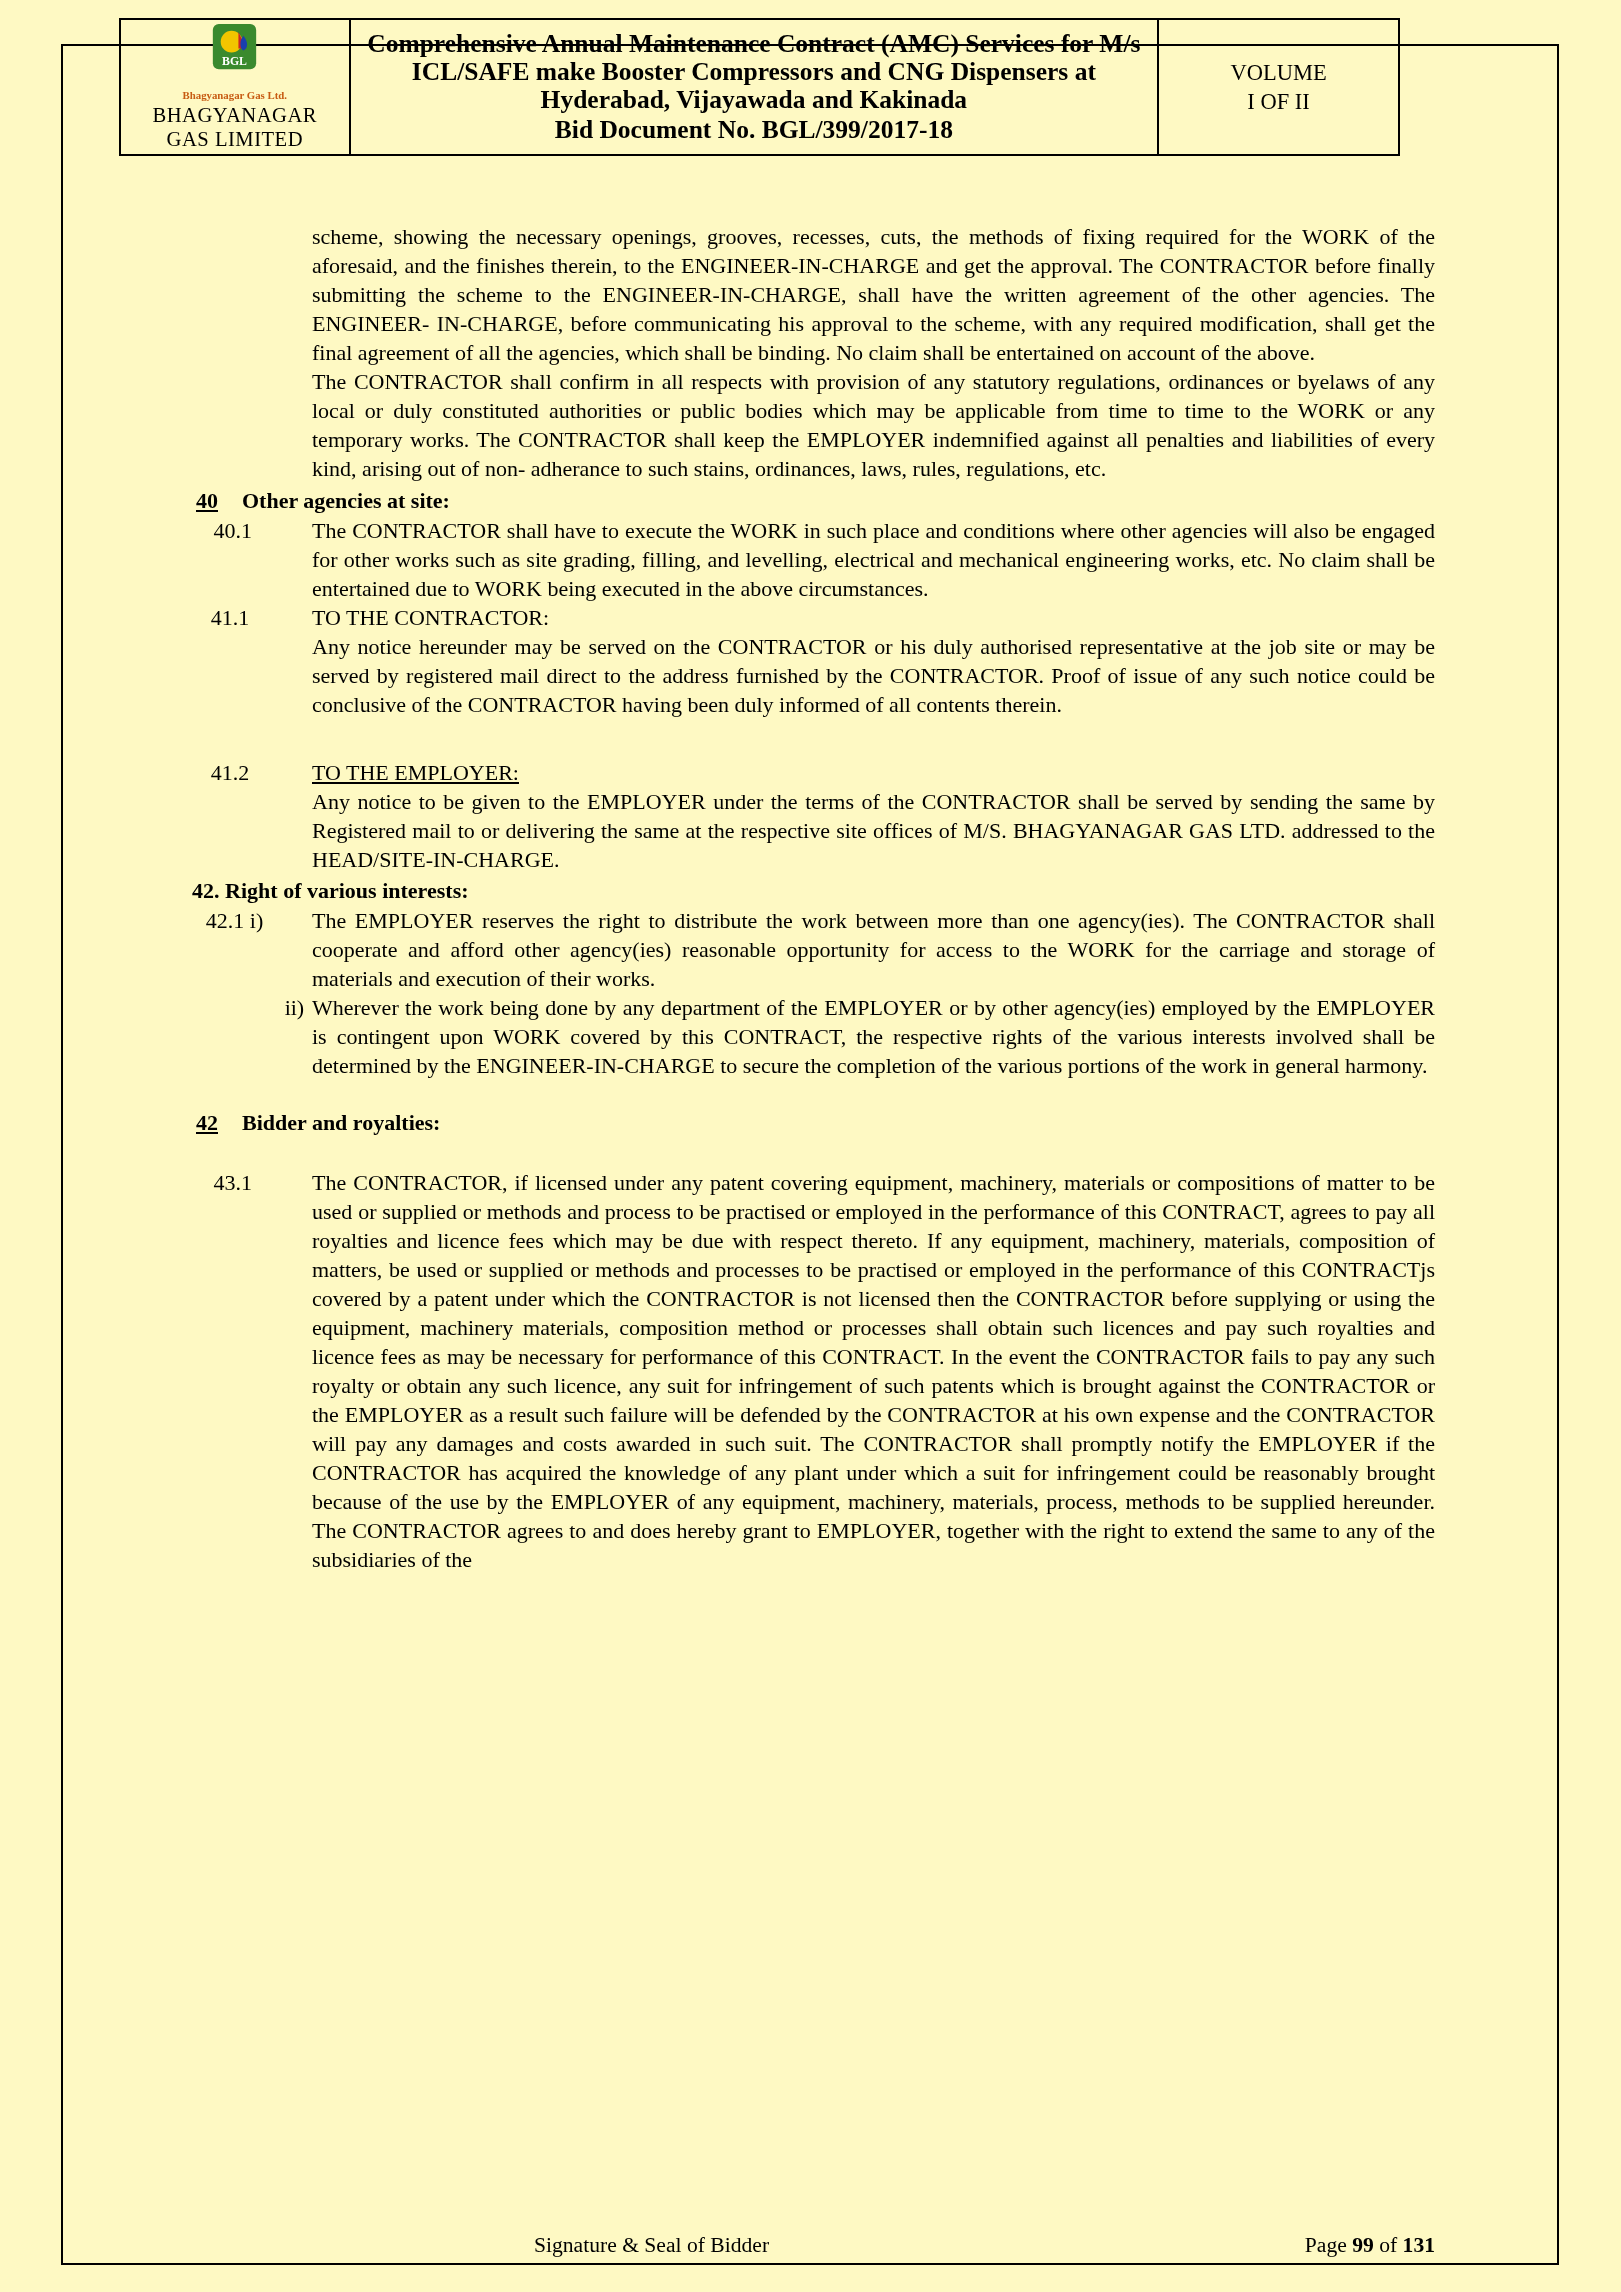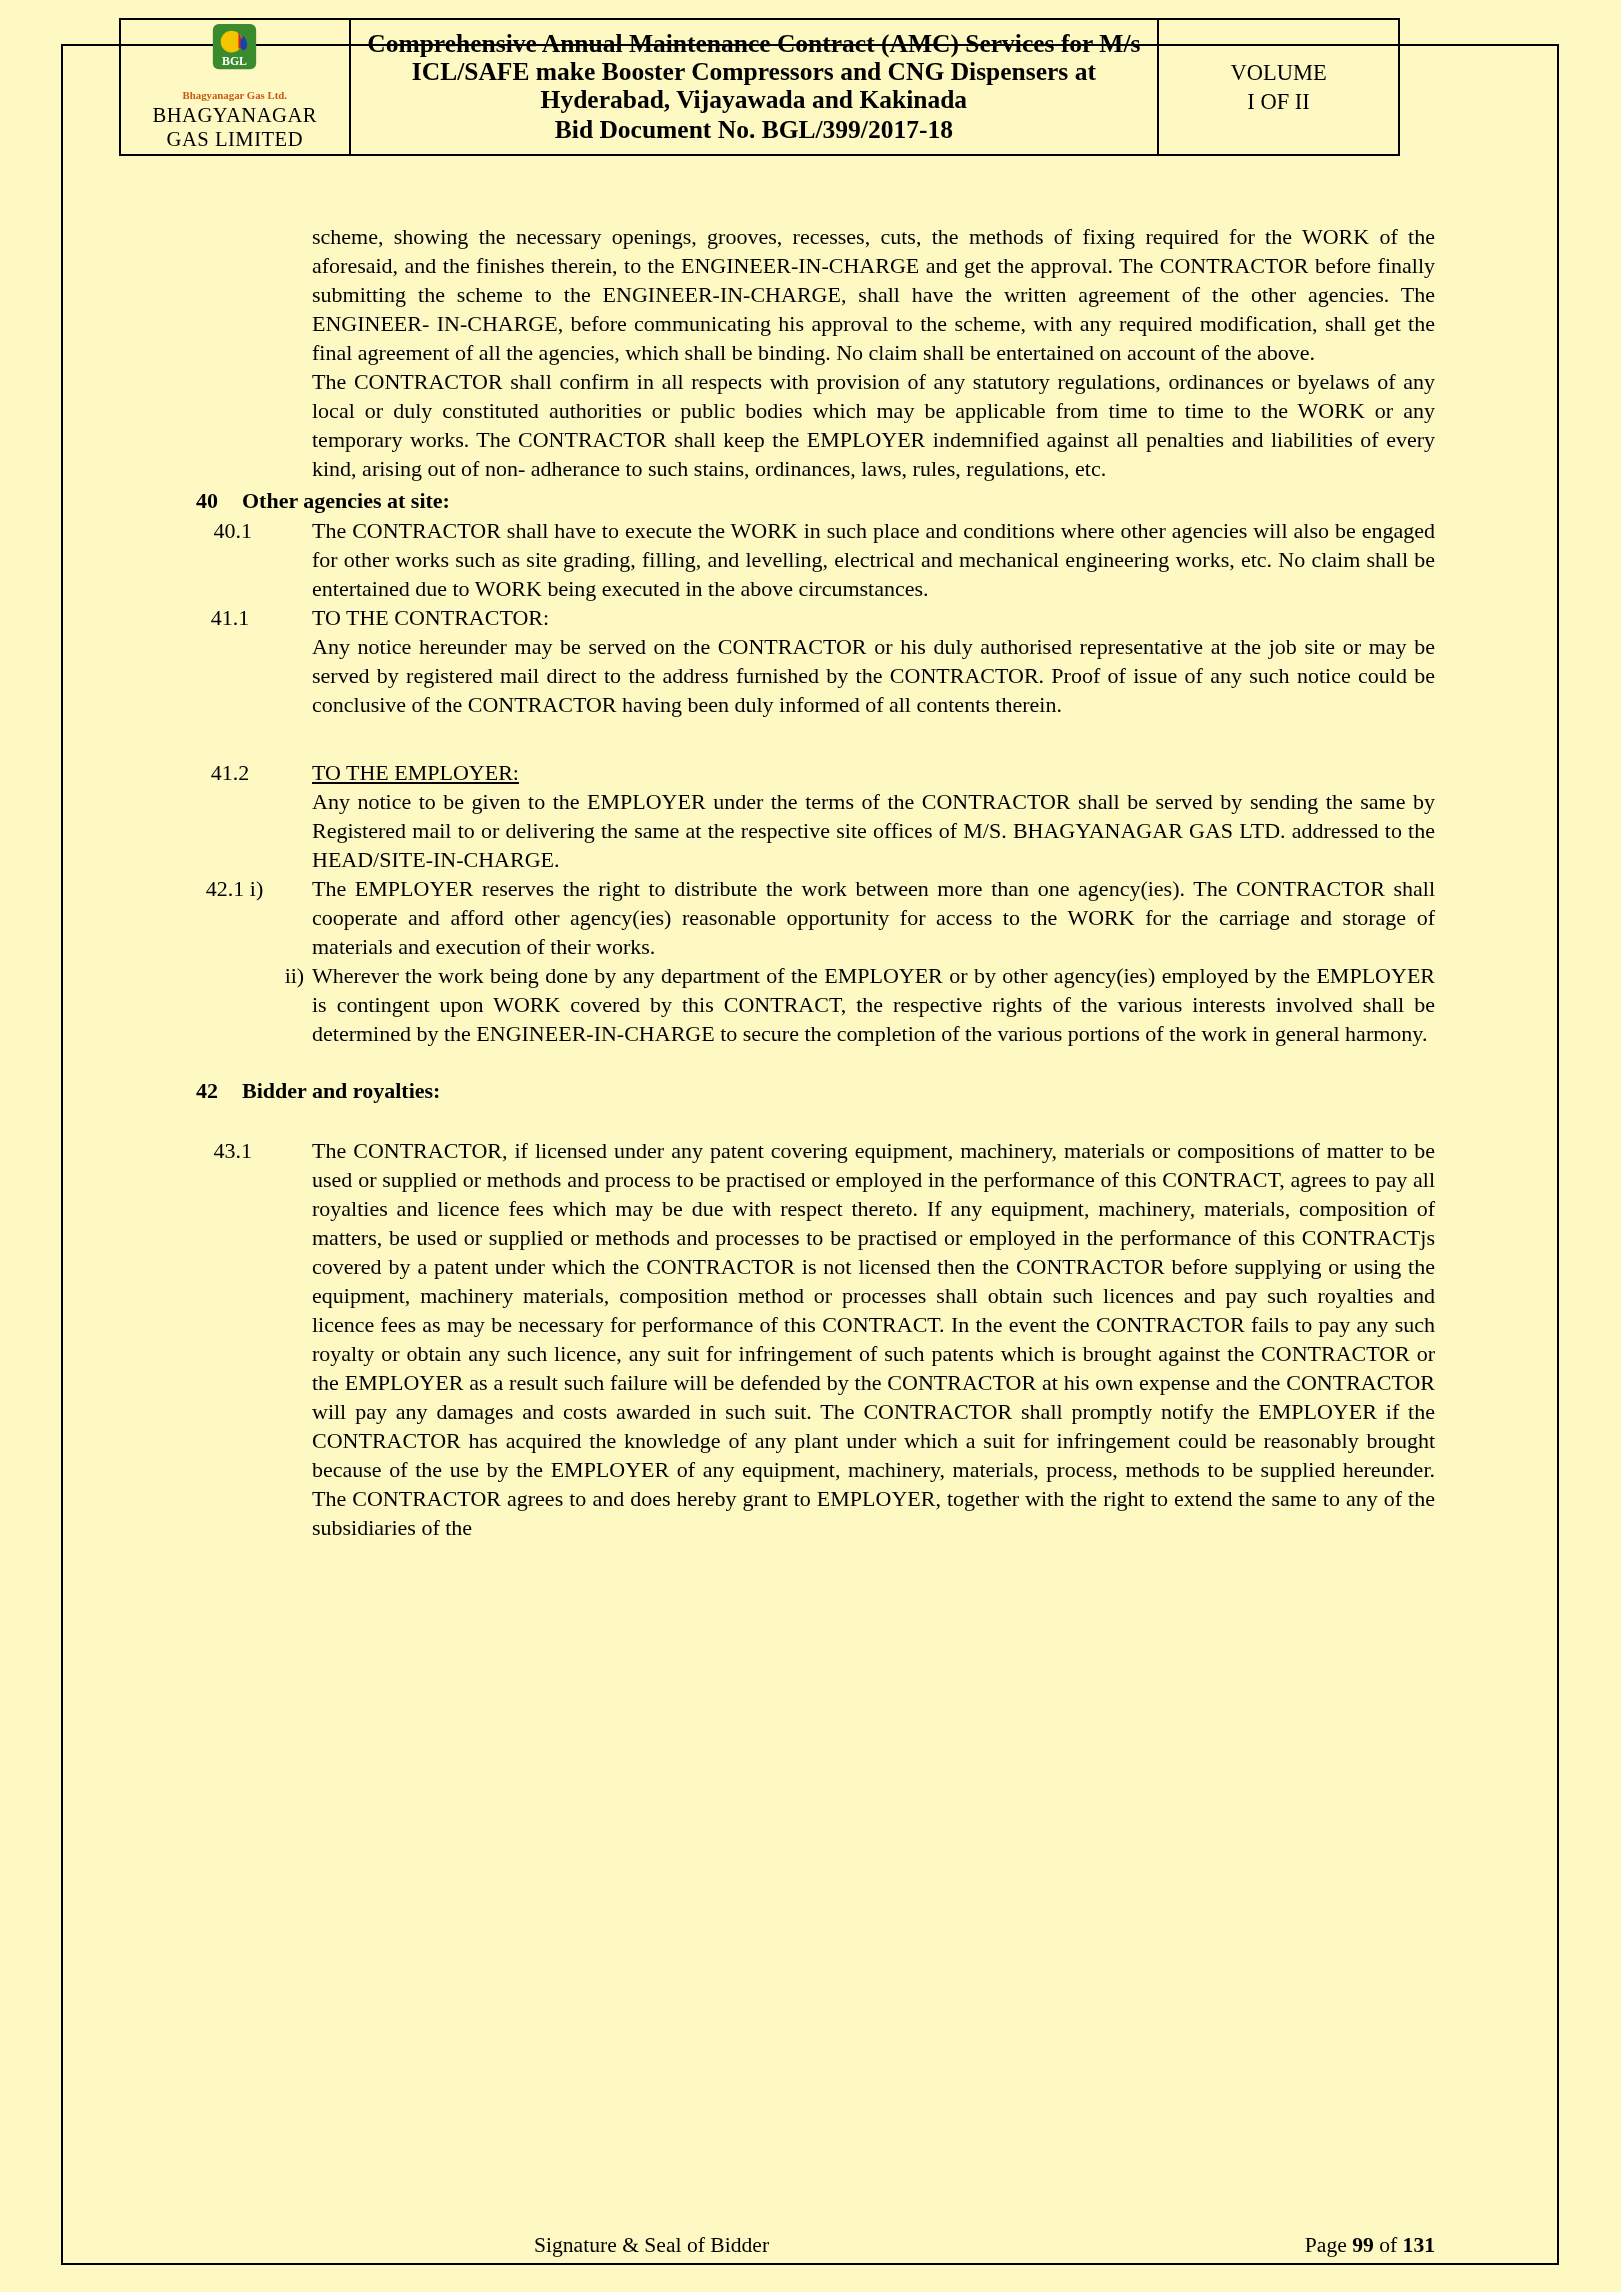--- a/index.html
+++ b/index.html
@@ -50,21 +50,21 @@
   .content {
     position:absolute; left:196px; top:222px; width:1239px;
     font-size:22px; line-height:29px;
   }
   .para { margin-left:116px; text-align:justify; }
   .nblock { display:grid; grid-template-columns:116px 1fr; }
   .nblock .nnum { padding-left:17.6px; }
   .nblock .nnum.right { padding-left:0; text-align:right; padding-right:7.8px; }
   .nblock .ntxt { text-align:justify; }
   .hblock { display:flex; font-weight:bold; }
-  .hblock .hnum { width:46px; flex:0 0 46px; }
+  .hblock .hnum { width:46px; flex:0 0 46px;text-decoration:underline; }
   .hline { font-weight:bold; }
   .u { text-decoration:underline; }
   .mt3 { margin-top:2.9px; }
   .mb1 { margin-bottom:1px; }
   .mt40 { margin-top:39px; }
   .mt32 { margin-top:31px; }
   .mb32 { margin-bottom:31px;margin-top:28px; }
   
   .footer-sig {
     position:absolute; left:534px; top:2233px;
@@ -127,20 +127,21 @@
       <div class="ntxt" style="text-align:left;"><span>TO THE CONTRACTOR:</span></div>
     </div>
     <div class="para">Any notice hereunder may be served on the CONTRACTOR or his duly authorised representative at the job site or may be served by registered mail direct to the address furnished by the CONTRACTOR. Proof of issue of any such notice could be conclusive of the CONTRACTOR having been duly informed of all contents therein.</div>
 
     <div class="nblock mt40">
       <span class="nnum" style="padding-left:14.7px;">41.2</span>
       <div class="ntxt" style="text-align:left;"><span class="u">TO THE EMPLOYER:</span></div>
     </div>
     <div class="para">Any notice to be given to the EMPLOYER under the terms of the CONTRACTOR shall be served by sending the same by Registered mail to or delivering the same at the respective site offices of M/S. BHAGYANAGAR GAS LTD. addressed to the HEAD/SITE-IN-CHARGE.</div>
 
+    <div class="hline" style="margin-left:-3.9px; margin-top:2px; margin-bottom:1px;">42. Right of various interests:</div>
     <div class="nblock">
       <span class="nnum" style="padding-left:9.8px;">42.1 i)</span>
       <div class="ntxt">The EMPLOYER reserves the right to distribute the work between more than one agency(ies). The CONTRACTOR shall cooperate and afford other agency(ies) reasonable opportunity for access to the WORK for the carriage and storage of materials and execution of their works.</div>
     </div>
     <div class="nblock">
       <span class="nnum right">ii)</span>
       <div class="ntxt">Wherever the work being done by any department of the EMPLOYER or by other agency(ies) employed by the EMPLOYER is contingent upon WORK covered by this CONTRACT, the respective rights of the various interests involved shall be determined by the ENGINEER-IN-CHARGE to secure the completion of the various portions of the work in general harmony.</div>
     </div>
 
     <div class="hblock mt32 mb32">

